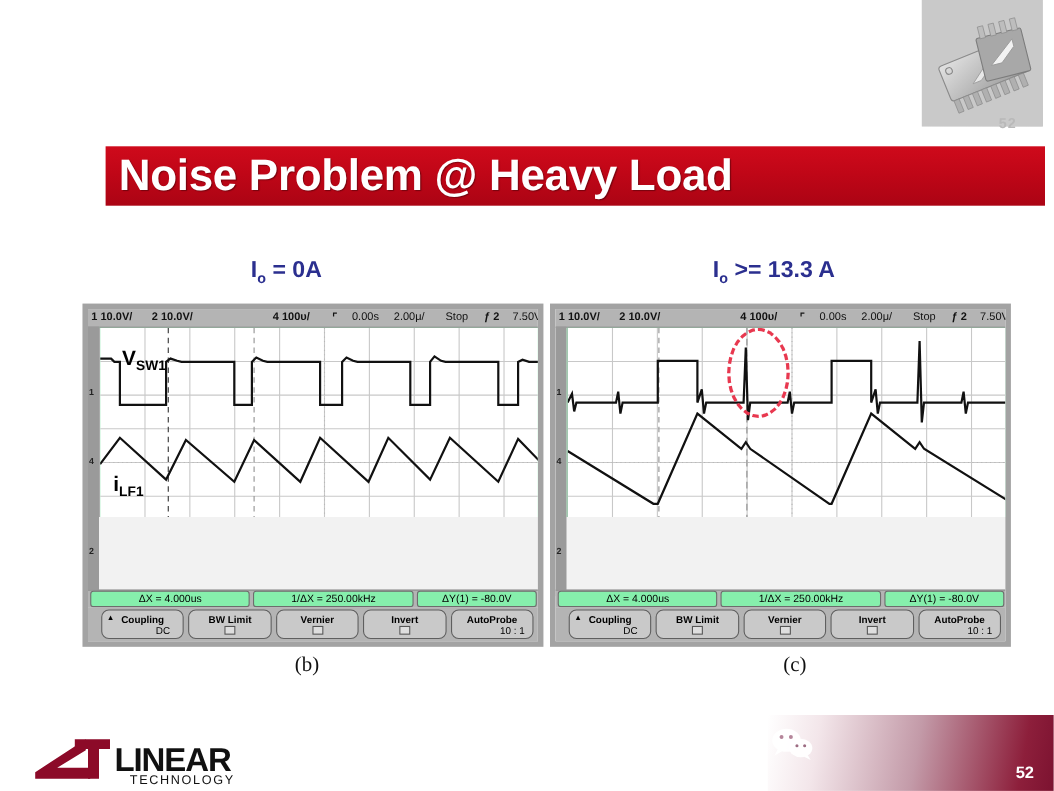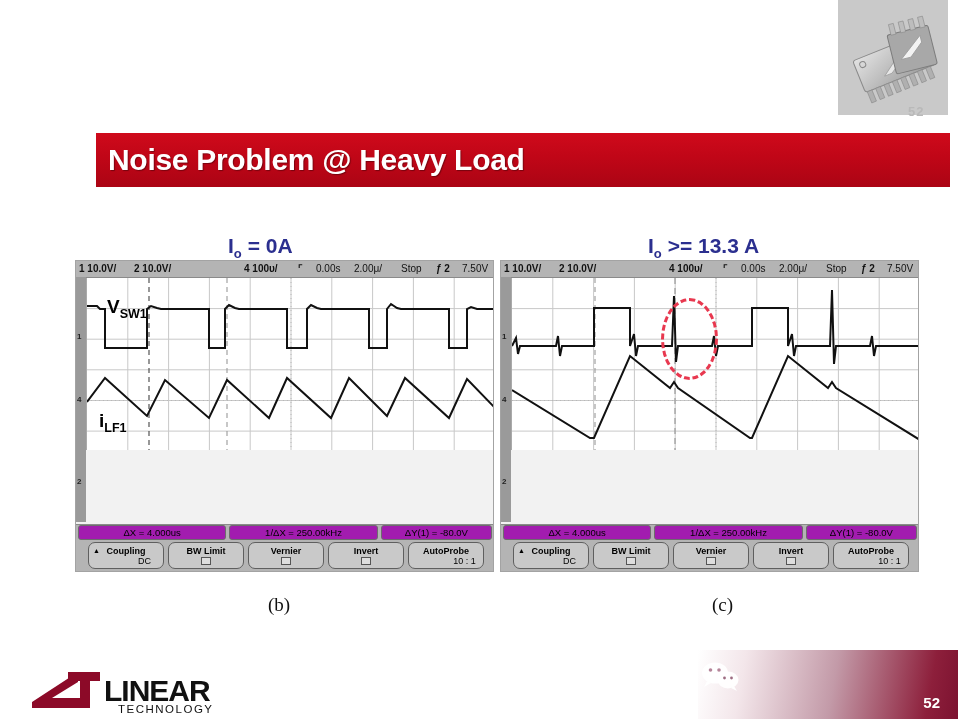--- a/index.html
+++ b/index.html
@@ -21,40 +21,40 @@
     font-size:13px;color:#b9b9b9;font-weight:bold;letter-spacing:1px;
   }
 
   
   .title-banner{
     position:absolute;left:96px;top:133px;width:854px;height:54px;
     background:linear-gradient(180deg,#cf0a1b 0%,#c00617 45%,#ab0414 100%);
     display:flex;align-items:center;
   }
   .title-banner .title-text{
-    color:#ffffff;font-size:30px;font-weight:bold;
+    color:#ffffff;font-size:40px;font-weight:bold;
     padding-left:12px;letter-spacing:-0.3px;
     text-shadow:1px 1px 1px rgba(0,0,0,.35);
     white-space:nowrap;
   }
 
   
   .cond{
     position:absolute;color:#2b2f8f;font-weight:bold;font-size:21px;
     white-space:nowrap;
   }
   .cond sub{font-size:13px;}
   #cond-left{left:228px;top:234px;}
   #cond-right{left:648px;top:234px;}
 
   
   .scope{
-    position:absolute;top:260px;width:419px;height:312px;
+    position:absolute;top:276px;width:419px;height:312px;
     background:#f2f2f2;
-    border:1px solid #a3a3a3;
+    border:5px solid #a3a3a3;
     box-sizing:border-box;
     overflow:hidden;
   }
   #scope-b{left:75px;}
   #scope-c{left:500px;}
 
   .scope-header{
     position:relative;height:16px;background:#b4b4b4;
     border-bottom:1px solid #8a8a8a;
     font-size:10px;color:#111;
@@ -77,21 +77,21 @@
     position:absolute;left:1px;color:#222;font-size:8px;font-weight:bold;
   }
 
   .meas-bar{
     position:absolute;left:0;bottom:31px;width:100%;height:15px;
     background:#b4b4b4;display:flex;align-items:center;
     border-top:1px solid #8a8a8a;
   }
   .meas-cell{
     height:13px;margin:0 1px 0 2px;
-    background:#a21caf;border:1px solid #6d6d6d;border-radius:3px;
+    background:#86efac;border:1px solid #6d6d6d;border-radius:3px;
     font-size:9.5px;color:#000;display:flex;align-items:center;
     justify-content:center;white-space:nowrap;padding:0 1px;
   }
   .meas-cell.c1{width:148px;}
   .meas-cell.c2{width:148px;}
   .meas-cell.c3{width:110px;}
 
   .softkey-bar{
     position:absolute;left:0;bottom:0;width:100%;height:31px;
     background:#b4b4b4;display:flex;align-items:center;padding-left:12px;

